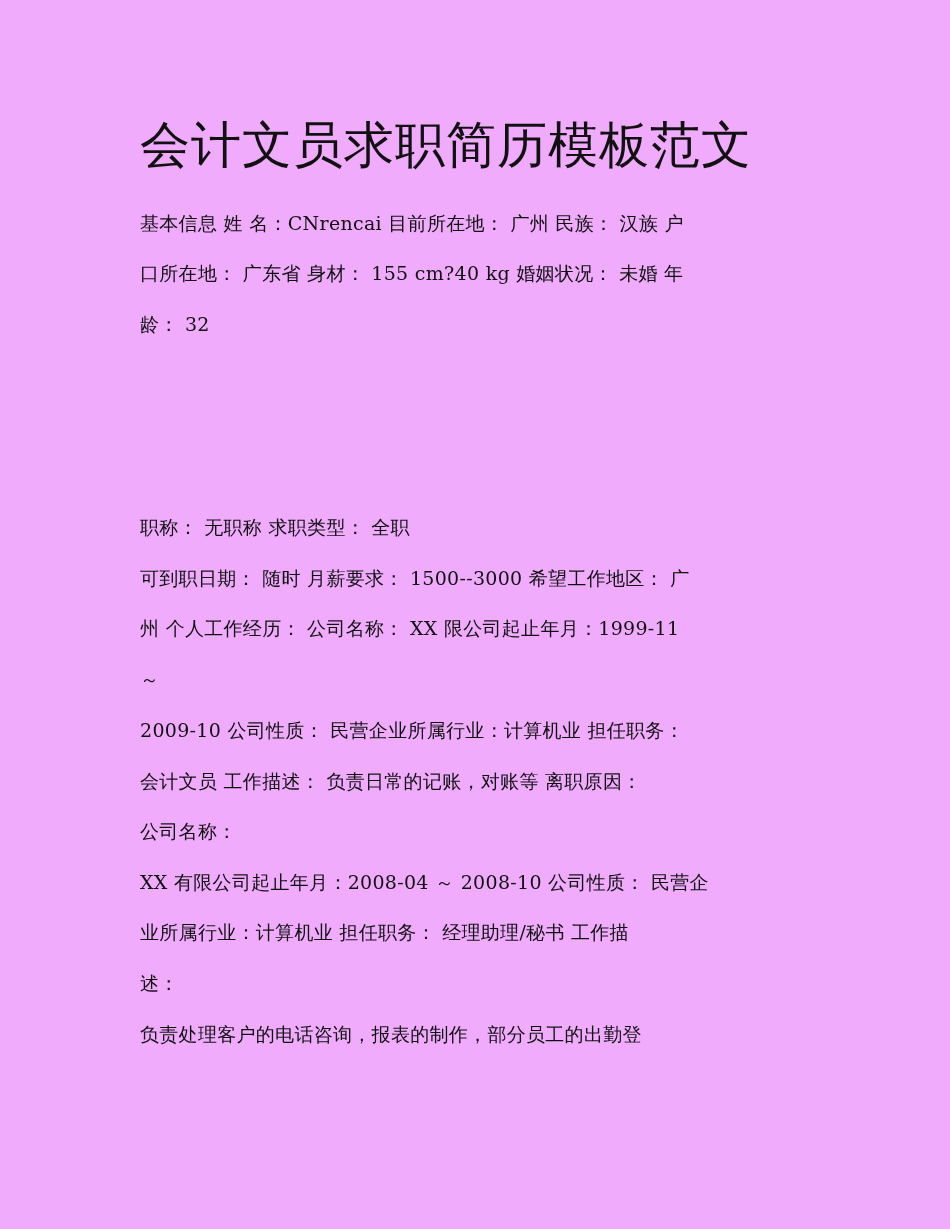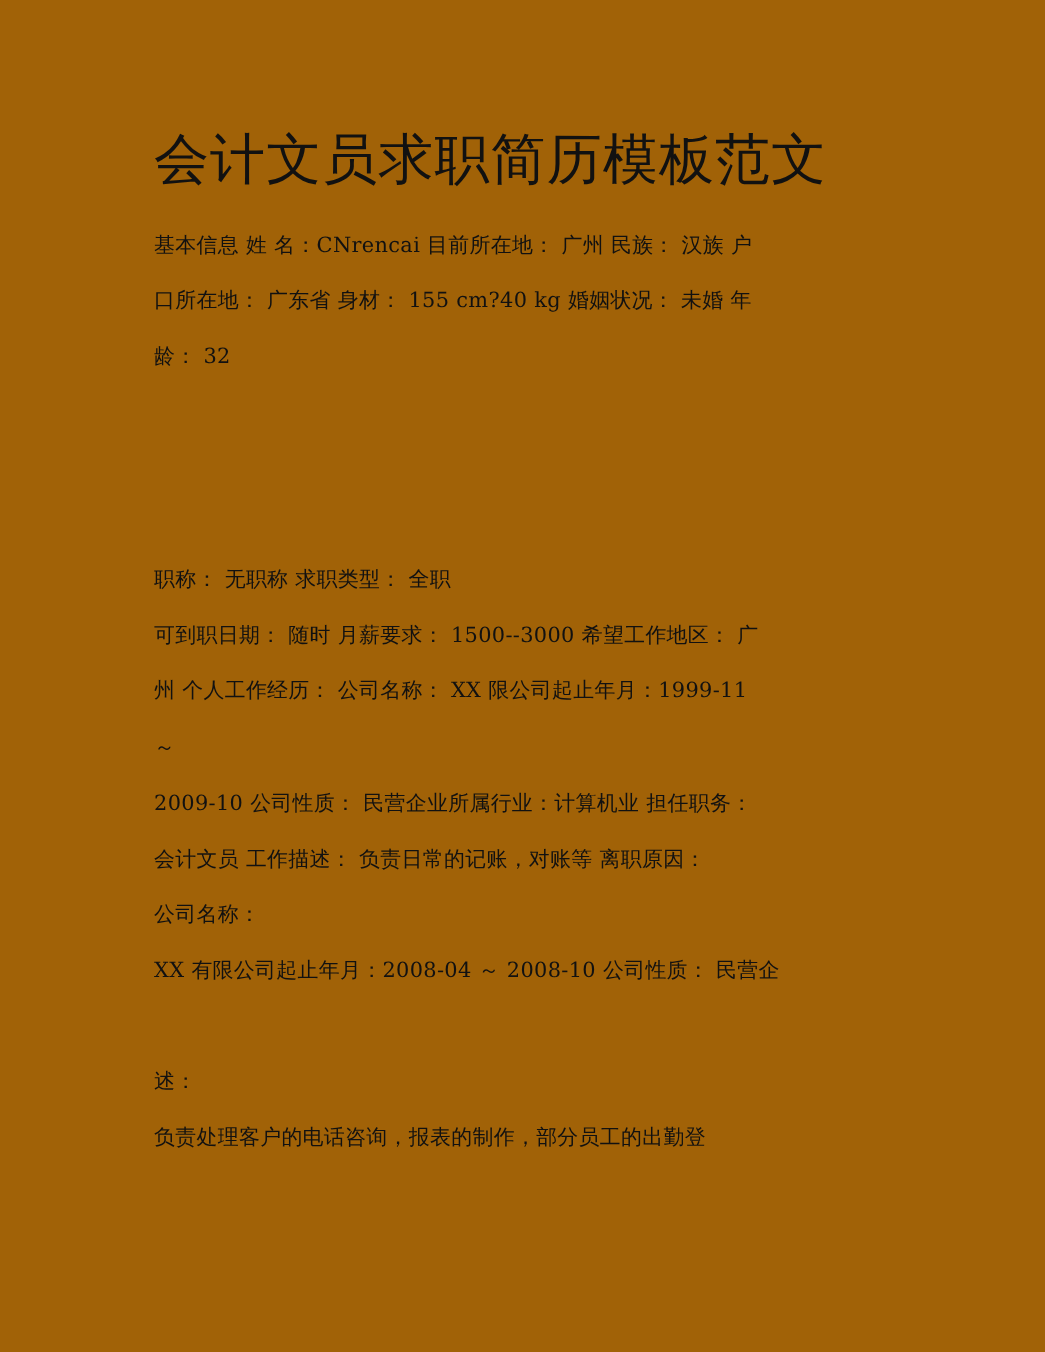--- a/index.html
+++ b/index.html
@@ -13,21 +13,21 @@
       position: relative;
       overflow: hidden;
       font-family: "DejaVu Serif", "Liberation Serif", serif;
       color: #111111;
     }
     .page {
       position: absolute;
       left: 0; top: 0;
       width: 950px;
       height: 1229px;
-      background: #a16207;
+      background: #f0abfc;
     }
     .title {
       position: absolute;
       left: 140px;
       top: 112px;
       font-size: 50px;
       line-height: 66px;
       font-weight: normal;
       letter-spacing: 1px;
       white-space: nowrap;
@@ -52,15 +52,16 @@
   <div class="line" style="top:258px">口所在地： 广东省 身材： 155 cm?40 kg 婚姻状况： 未婚 年</div>
   <div class="line" style="top:309px">龄： 32</div>
   <div class="line" style="top:512px">职称： 无职称 求职类型： 全职</div>
   <div class="line" style="top:563px">可到职日期： 随时 月薪要求： 1500--3000 希望工作地区： 广</div>
   <div class="line" style="top:613px">州 个人工作经历： 公司名称： XX 限公司起止年月：1999-11</div>
   <div class="line" style="top:664px">～</div>
   <div class="line" style="top:715px">2009-10 公司性质： 民营企业所属行业：计算机业 担任职务：</div>
   <div class="line" style="top:766px">会计文员 工作描述： 负责日常的记账，对账等 离职原因：</div>
   <div class="line" style="top:816px">公司名称：</div>
   <div class="line" style="top:867px">XX 有限公司起止年月：2008-04 ～ 2008-10 公司性质： 民营企</div>
+  <div class="line" style="top:917px">业所属行业：计算机业 担任职务： 经理助理/秘书 工作描</div>
   <div class="line" style="top:968px">述：</div>
   <div class="line" style="top:1019px">负责处理客户的电话咨询，报表的制作，部分员工的出勤登</div>
 </div>
 
 </body></html>

